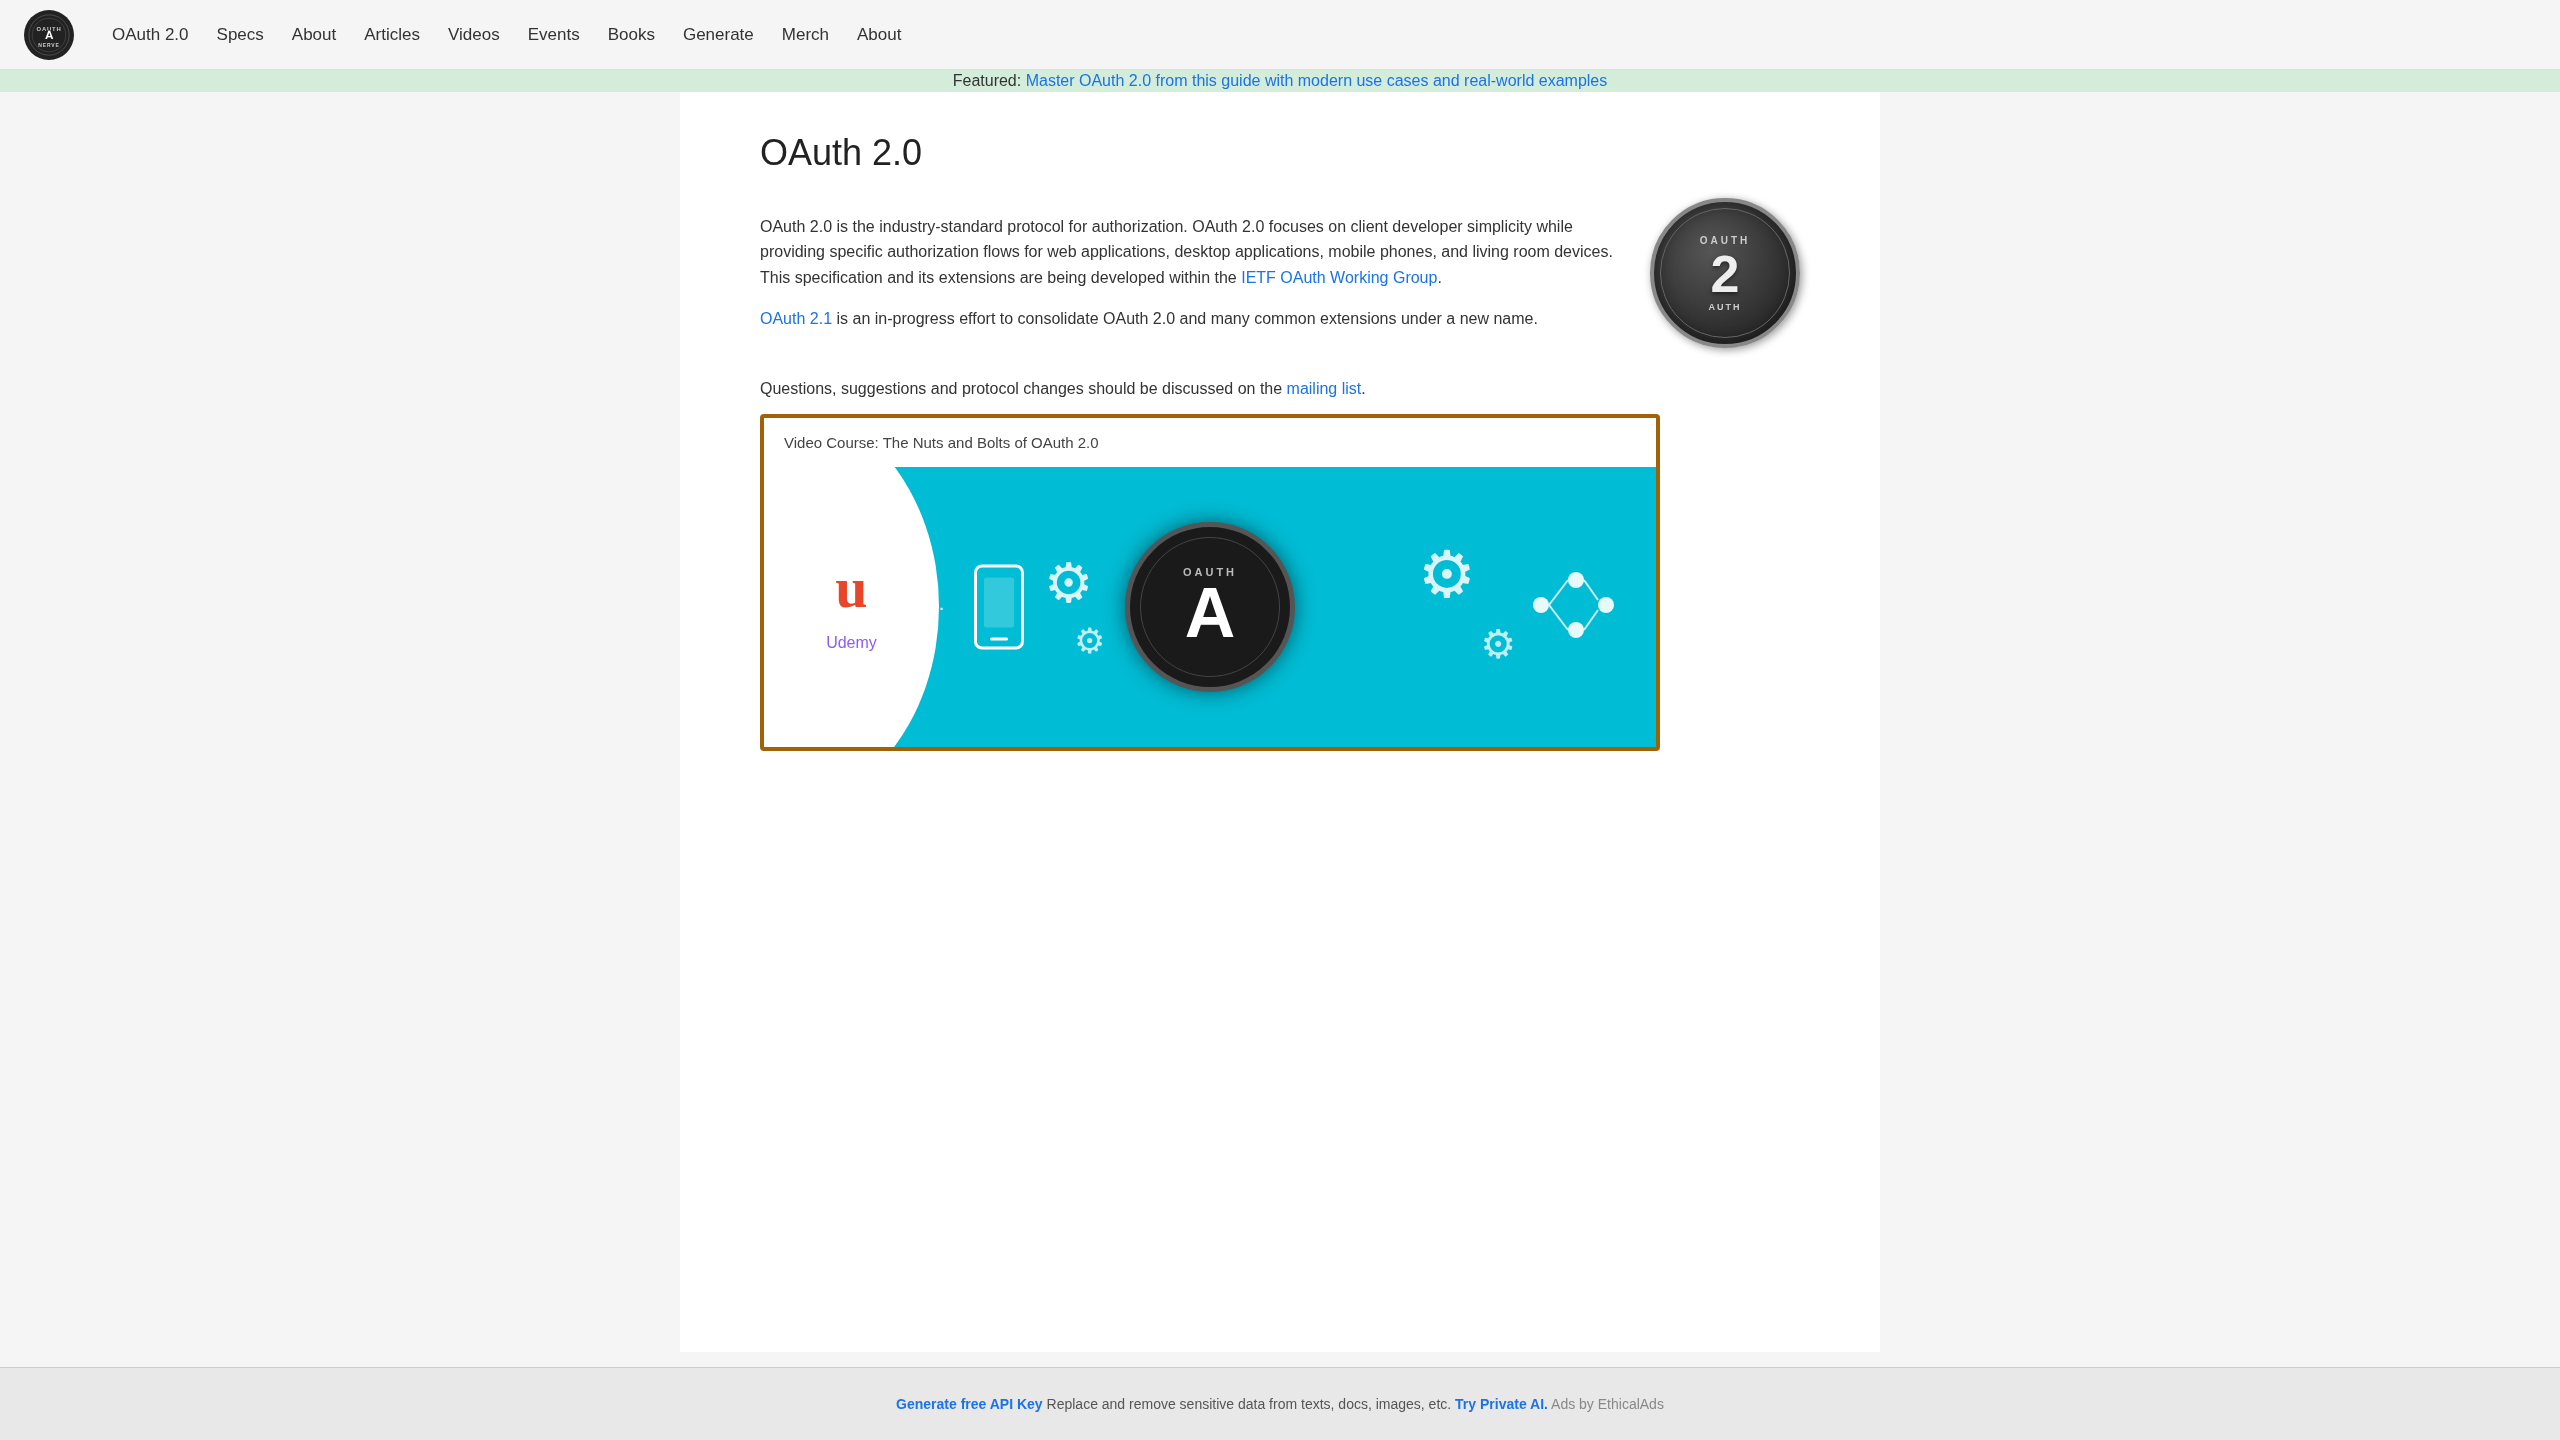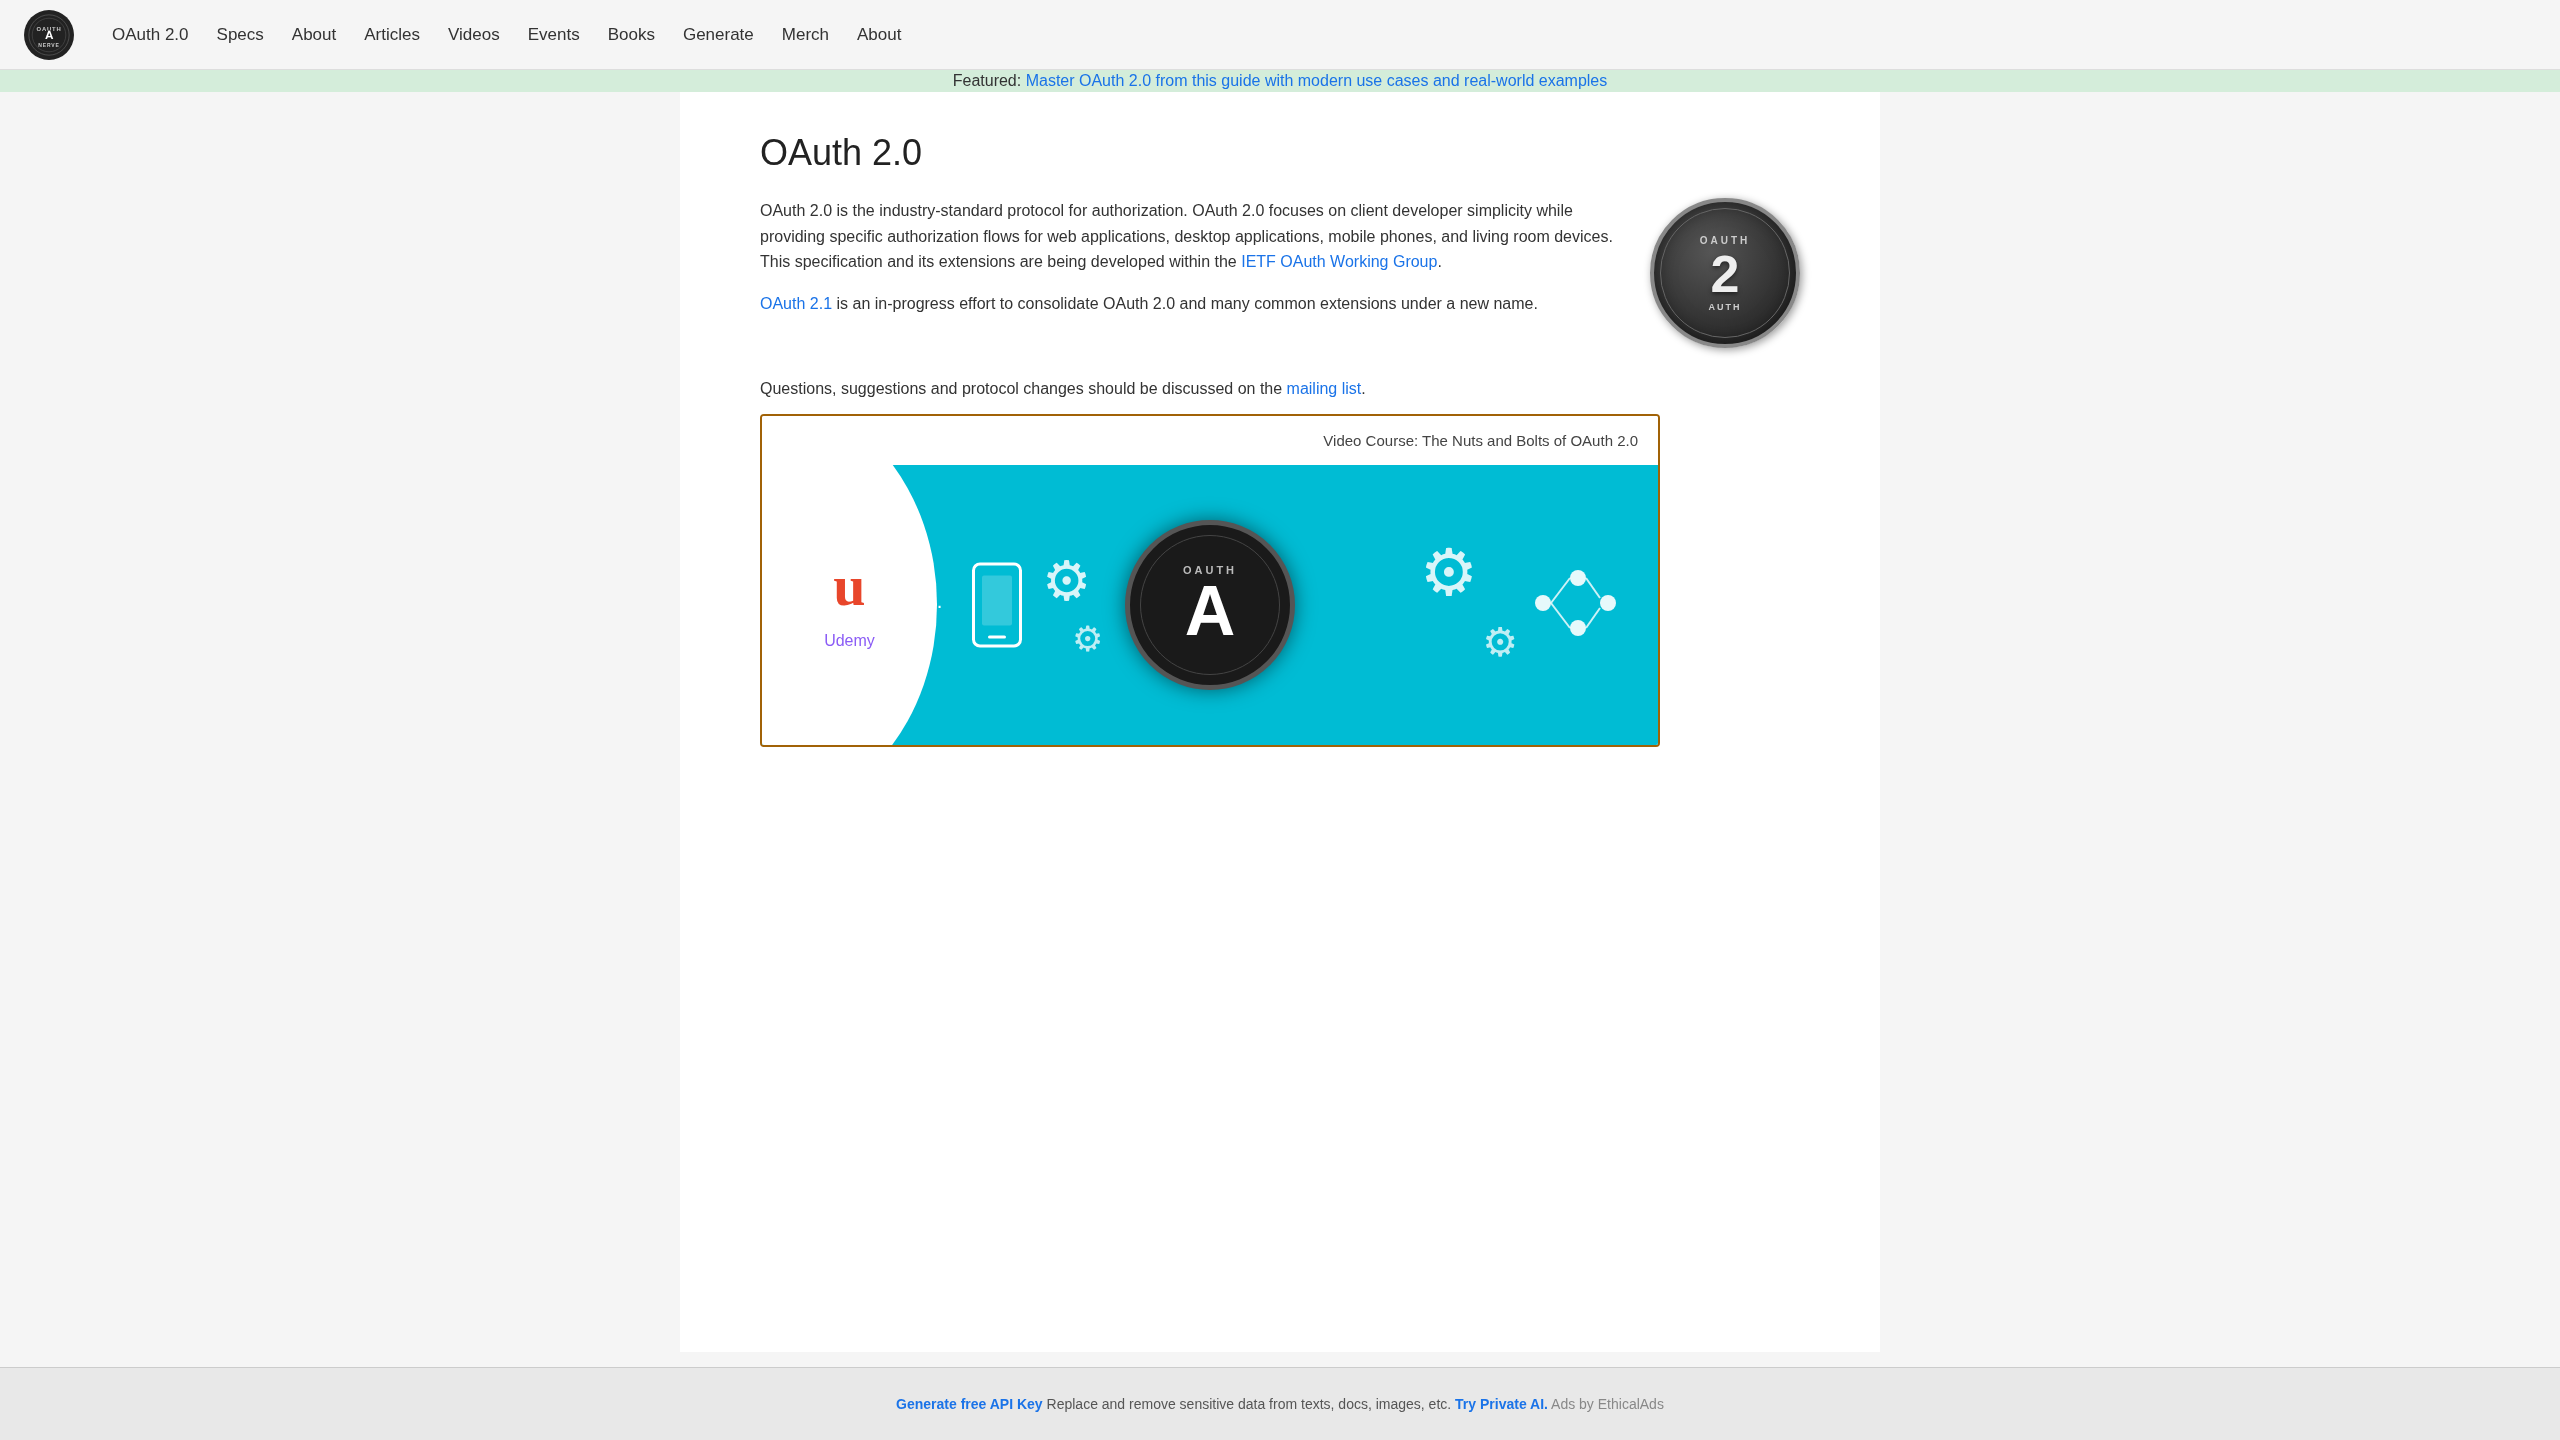--- a/index.html
+++ b/index.html
@@ -99,21 +99,21 @@
     .page-title {
       font-size: 36px;
       font-weight: 400;
       color: #222;
       margin-bottom: 24px;
     }
 
     .intro-section {
       display: flex;
       gap: 36px;
-      align-items: flex-start;
+      align-items: flex-end;
       margin-bottom: 28px;
     }
 
     .intro-text {
       flex: 1;
     }
 
     .intro-text p {
       font-size: 16px;
       line-height: 1.6;
@@ -184,25 +184,24 @@
       margin-bottom: 12px;
     }
 
     .quote-text a {
       color: #1a73e8;
       text-decoration: none;
     }
 
     
     .video-course-box {
-      border: 2px solid #a16207;
+      border: 4px solid #a16207;
       border-radius: 4px;
       overflow: hidden;
       max-width: 900px;
-      text-align: right;
     }
 
     .video-course-label {
       padding: 16px 20px;
       font-size: 15px;
       color: #444;
       background: #fff;
     }
 
     .video-thumbnail {

